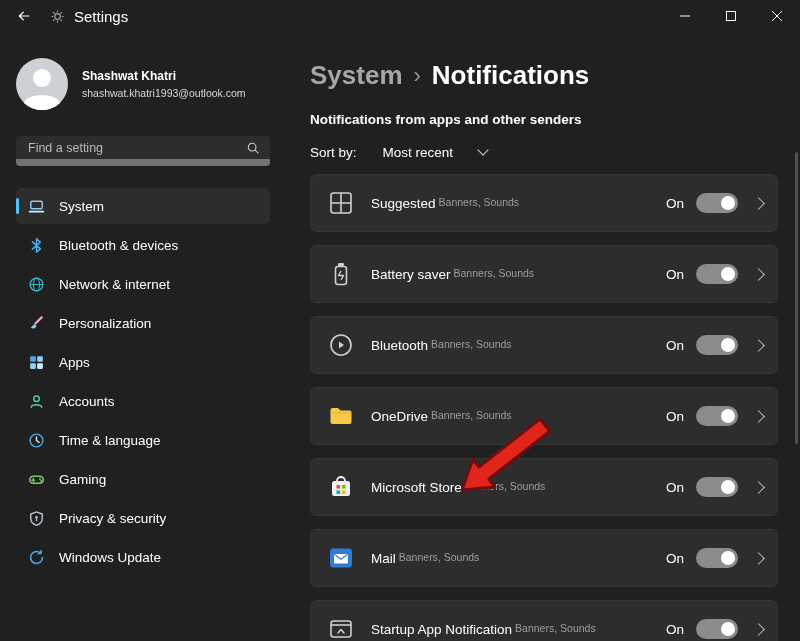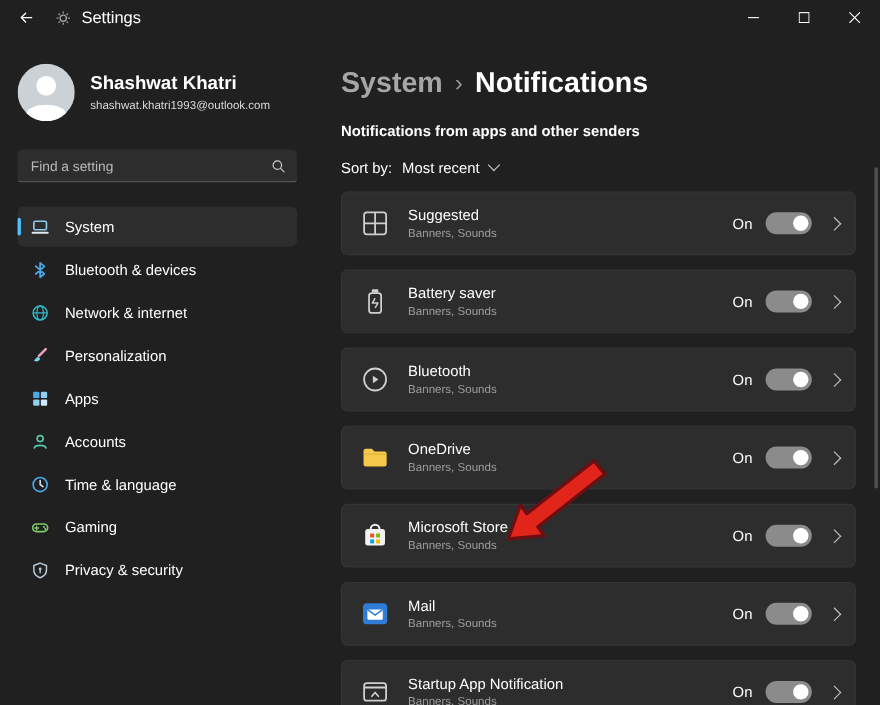--- a/index.html
+++ b/index.html
@@ -17,48 +17,48 @@
   .ctrl{width:46px;height:32px;display:flex;align-items:center;justify-content:center;}
   .ctrl svg{width:10px;height:10px;}
 
   .body{display:flex;height:609px;}
 
   
   .sidebar{width:286px;flex-shrink:0;box-sizing:border-box;padding:0 16px;}
   .profile{display:flex;align-items:center;gap:14px;margin-top:26px;}
   .avatar{width:52px;height:52px;flex-shrink:0;}
   .avatar svg{width:100%;height:100%;display:block;}
-  .profile-name{font-size:17px;font-weight:700;line-height:1.2;}
+  .profile-name{font-size:12px;font-weight:700;line-height:1.2;}
   .profile-email{font-size:10.5px;color:#d8d8d8;margin-top:3px;}
-  .searchbox{margin-top:26px;height:30px;background:#2d2d2d;border-radius:4px;border-bottom:1px solid #737373;display:flex;align-items:center;padding:0 10px;box-sizing:border-box;}
+  .searchbox{margin-top:26px;height:30px;background:#2d2d2d;border-radius:4px;border-bottom:7px solid #737373;display:flex;align-items:center;padding:0 10px;box-sizing:border-box;}
   .search-input{flex:1;background:transparent;border:none;outline:none;color:#e8e8e8;font-size:12.5px;font-family:"Liberation Sans",sans-serif;}
   .search-input::placeholder{color:#b8b8b8;}
   .search-ic{width:14px;height:14px;display:inline-flex;}
   #sidebar-nav{margin-top:22px;}
   .side-item{position:relative;display:flex;align-items:center;gap:14px;height:36px;margin-bottom:3px;border-radius:5px;padding:0 12px;font-size:13.5px;cursor:default;}
   .side-item.selected{background:#2d2d2d;}
   .accent-pill{display:none;position:absolute;left:0;top:10px;width:3px;height:16px;border-radius:2px;background:#4cc2ff;}
   .selected .accent-pill{display:block;}
   .side-icon{width:17px;height:17px;display:inline-flex;flex-shrink:0;}
   .side-icon svg{width:100%;height:100%;}
 
   
   .content{flex:1;box-sizing:border-box;padding:26px 22px 0 24px;overflow:hidden;}
   .breadcrumb{display:flex;align-items:center;gap:11px;font-size:26px;font-weight:700;height:34px;}
   .crumb-parent{color:#a6a6a6;}
   .crumb-sep{color:#9a9a9a;font-size:22px;font-weight:400;padding-top:2px;}
   .crumb-current{color:#fff;}
   .section-title{margin-top:20px;font-size:13.5px;font-weight:700;height:17px;}
-  .sort-row{margin-top:13px;display:inline-flex;align-items:center;gap:9px;font-size:13.5px;height:20px;}
+  .sort-row{margin-top:13px;display:inline-flex;align-items:center;gap:26px;font-size:13.5px;height:20px;}
   .chev-down{width:7px;height:7px;border-right:1.4px solid #cfcfcf;border-bottom:1.4px solid #cfcfcf;transform:rotate(45deg);margin-top:-5px;}
   #app-list{margin-top:12px;display:flex;flex-direction:column;gap:13px;}
   .card{display:flex;align-items:center;height:58px;flex-shrink:0;background:#2d2d2d;border:1px solid #353535;border-radius:6px;padding:0 14px 0 16px;box-sizing:border-box;}
   .app-ic{width:28px;height:28px;margin-right:16px;flex-shrink:0;display:inline-flex;}
   .app-ic svg{width:100%;height:100%;}
-  .app-txt{display:flex;flex-direction:column;gap:3px;}
+  .app-txt{display:flex;flex-direction:row;gap:3px;}
   .app-name{font-size:13.5px;color:#fff;}
   .app-sub{font-size:10.5px;color:#9e9e9e;}
   .row-right{margin-left:auto;display:flex;align-items:center;}
   .state{font-size:13.5px;margin-right:12px;}
   .toggle{width:42px;height:20px;border-radius:10px;background:#8b8b8b;position:relative;flex-shrink:0;}
   .knob{position:absolute;right:3px;top:3px;width:14px;height:14px;border-radius:50%;background:#fff;}
   .chev-right{width:8px;height:8px;border-top:1.6px solid #c2c2c2;border-right:1.6px solid #c2c2c2;transform:rotate(45deg);margin-left:16px;}
 
   
   .red-arrow{position:absolute;left:0;top:0;width:800px;height:641px;pointer-events:none;z-index:50;}
@@ -209,20 +209,29 @@
           <div class="side-item">
             <span class="side-icon">
               <svg viewBox="0 0 16 16">
                 <path d="M8 1.8 13.4 3.8V8c0 3.4-2.4 5.4-5.4 6.4C5 13.4 2.6 11.4 2.6 8V3.8Z" fill="none" stroke="#b9c7d4" stroke-width="1.3"></path>
                 <circle cx="8" cy="6.8" r="1.2" fill="#b9c7d4"></circle>
                 <path d="M8 7.8v2.6" stroke="#b9c7d4" stroke-width="1.2"></path>
               </svg>
             </span>
             <span class="side-label">Privacy &amp; security</span>
           </div>
+          <div class="side-item">
+            <span class="side-icon">
+              <svg viewBox="0 0 16 16">
+                <path d="M13.6 8a5.6 5.6 0 1 1-1.8-4.1" fill="none" stroke="#4aa8e8" stroke-width="1.5" stroke-linecap="round"></path>
+                <path d="M12.2 1.6v2.7H9.6" fill="none" stroke="#4aa8e8" stroke-width="1.5" stroke-linecap="round" stroke-linejoin="round"></path>
+              </svg>
+            </span>
+            <span class="side-label">Windows Update</span>
+          </div>
         </nav>
     </aside>
 
     <main class="content">
       <div class="breadcrumb">
         <span class="crumb-parent">System</span>
         <span class="crumb-sep">›</span>
         <span class="crumb-current">Notifications</span>
       </div>
 

